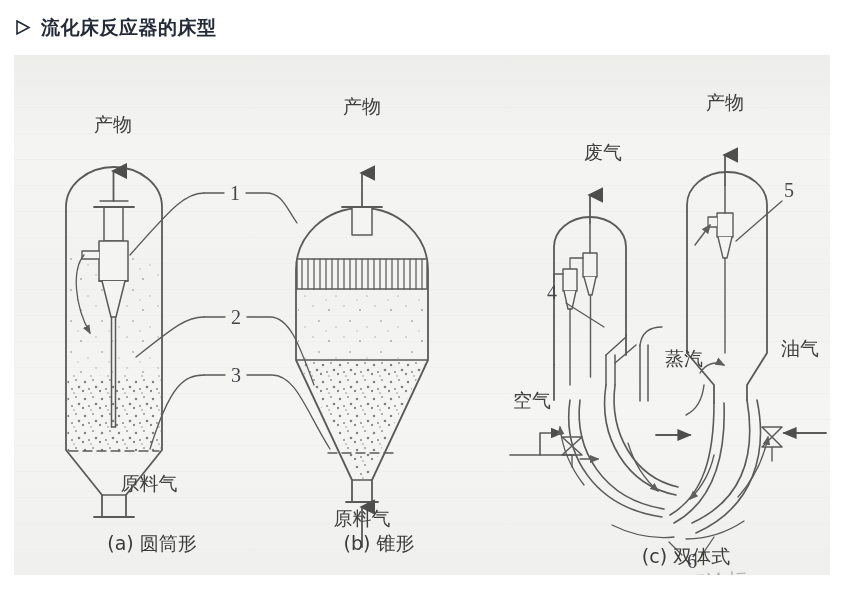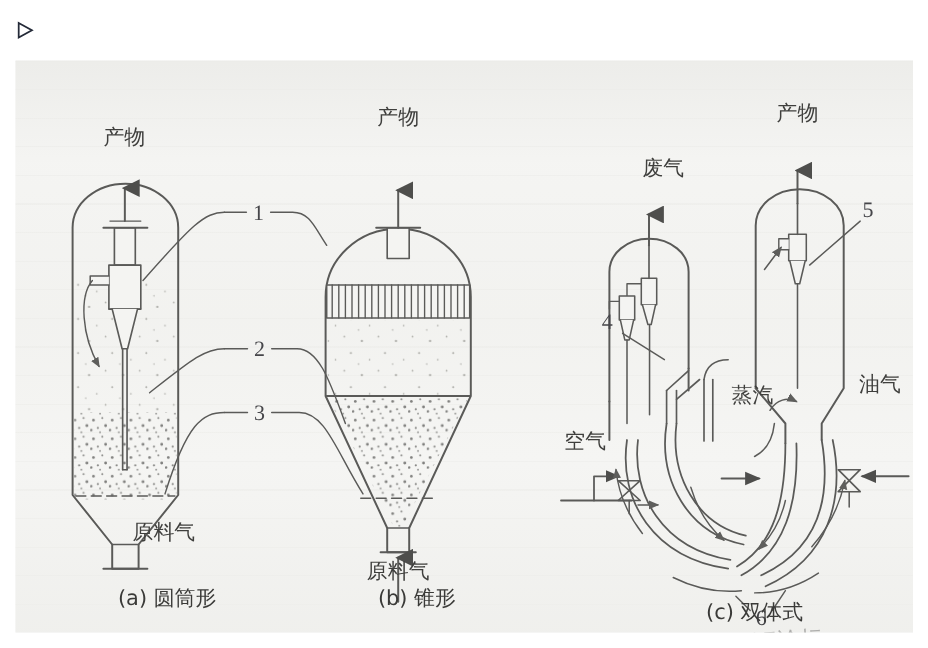--- a/index.html
+++ b/index.html
@@ -97,20 +97,21 @@
 </style>
 </head>
 <body>
 
 <div id="page">
 
   <div id="title-bar">
     <svg id="title-bullet" viewBox="0 0 17 17">
       <polygon points="3,2 15,8.5 3,15" fill="none" stroke="#242a38" stroke-width="1.6" stroke-linejoin="miter"></polygon>
     </svg>
+    <div id="title-text" class="cjk">流化床反应器的床型</div>
   </div>
 
   <div id="figure">
 
     <svg id="figure-svg" viewBox="0 0 816 520">
       <defs>
         <marker id="arrowUp" markerWidth="9" markerHeight="9" refX="4.5" refY="1.5" orient="auto">
           <polygon points="4.5,0 9,9 0,9" fill="#4e4e4c"></polygon>
         </marker>
         <marker id="arrowHead" markerWidth="8" markerHeight="8" refX="7" refY="4" orient="auto">

